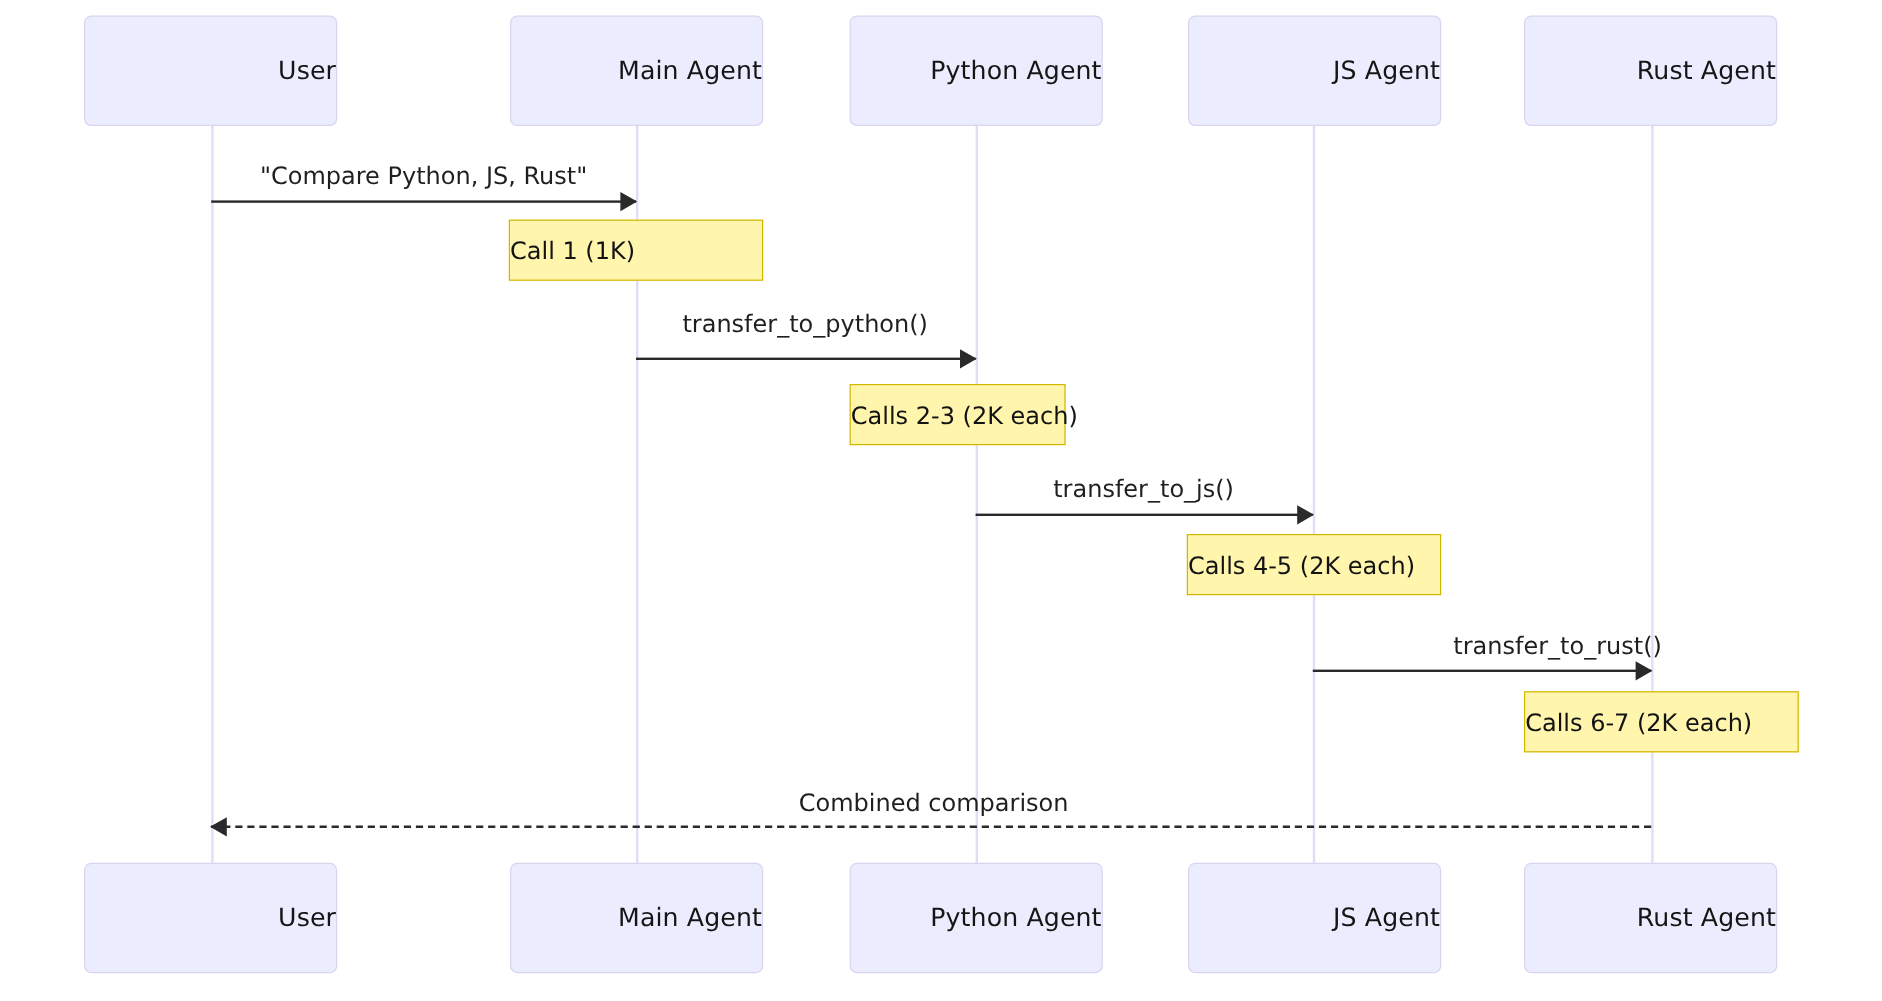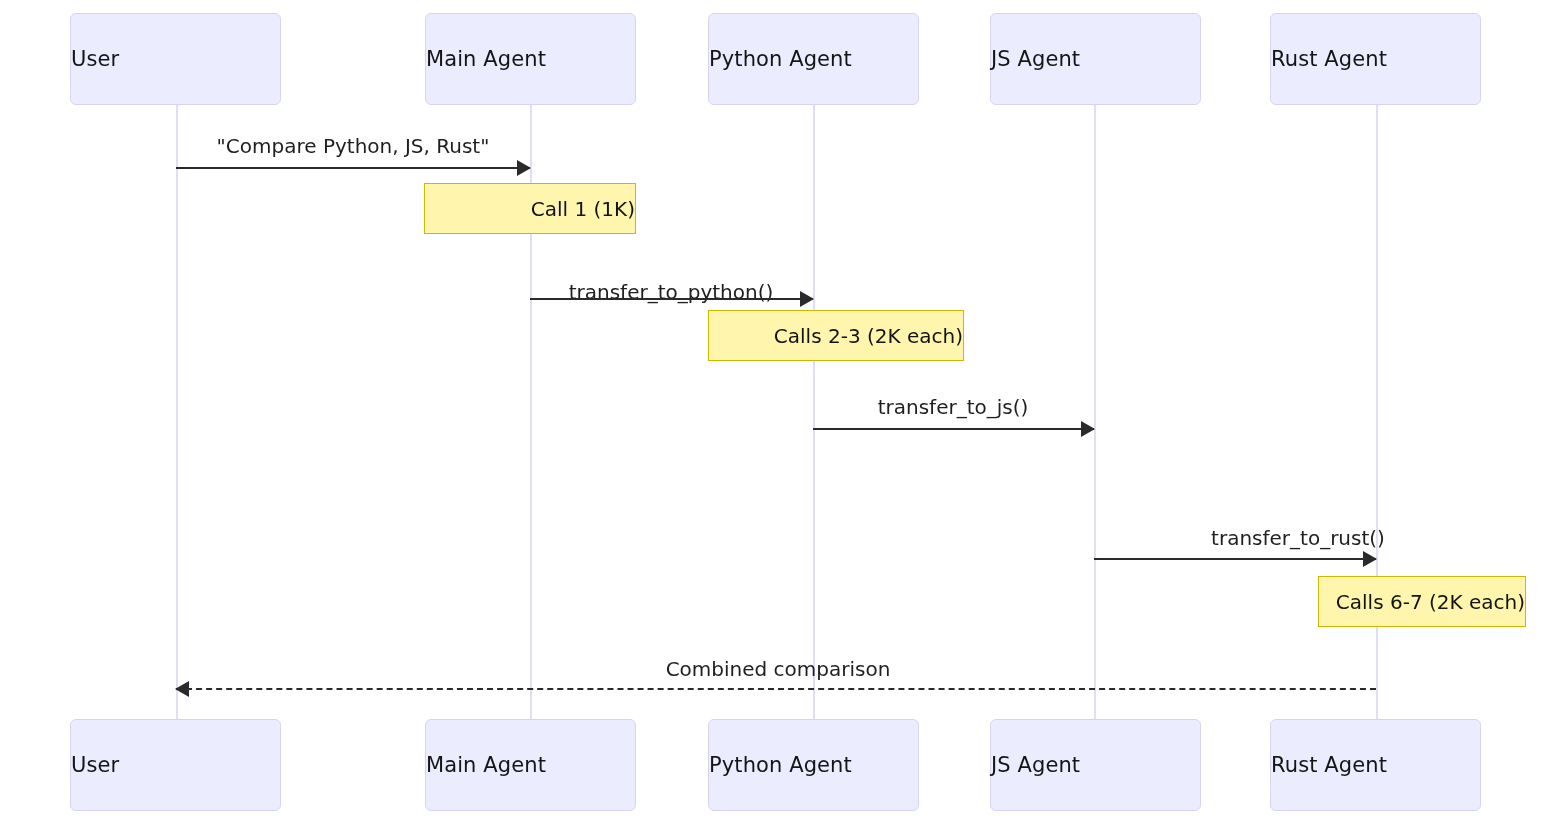--- a/index.html
+++ b/index.html
@@ -17,21 +17,21 @@
     background:#e2dcf7;
   }
 
   
   .actor{
     position:absolute;
     width:211px;height:92px;
     background:#ececff;
     border:1px solid #d8d4f0;
     border-radius:6px;
-    display:flex;align-items:center;justify-content:flex-start;
+    display:flex;align-items:center;justify-content:flex-end;
     box-sizing:border-box;
   }
   .actor-label{
     font-size:21px;color:#151515;line-height:1;
     letter-spacing:.1px;white-space:nowrap;
   }
 
   
   .msg{position:absolute;height:2px;}
   .msg .line{position:absolute;left:0;top:0;height:0;width:100%;
@@ -61,21 +61,21 @@
     transform:translateX(-50%);
     line-height:1;
   }
 
   
   .note{
     position:absolute;
     background:#fff5ad;
     border:1px solid #d1b700;
     box-sizing:border-box;
-    display:flex;align-items:center;justify-content:flex-end;
+    display:flex;align-items:center;justify-content:flex-start;
     height:51px;
   }
   .note-label{
     font-size:20px;color:#131313;white-space:nowrap;line-height:1;
   }
 </style>
 </head>
 <body>
 
 <div id="diagram">
@@ -101,21 +101,21 @@
   <div class="actor" style="left:1270px;top:13px;">
     <span class="actor-label">Rust Agent</span>
   </div>
 
   <div class="msg-label" style="left:353px;top:136px;">"Compare Python, JS, Rust"</div>
   <div class="msg" style="left:176px;top:167px;width:354px;">
     <div class="line"></div>
     <div class="arrowhead right"></div>
   </div>
 
-  <div class="msg-label" style="left:671px;top:282px;">transfer_to_python()</div>
+  <div class="msg-label" style="left:671px;top:260px;">transfer_to_python()</div>
   <div class="msg" style="left:530px;top:298px;width:283px;">
     <div class="line"></div>
     <div class="arrowhead right"></div>
   </div>
 
   <div class="msg-label" style="left:953px;top:397px;text-align:center;">transfer_to_js()</div>
   <div class="msg" style="left:813px;top:428px;width:281px;">
     <div class="line"></div>
     <div class="arrowhead right"></div>
   </div>
@@ -128,24 +128,27 @@
 
   <div class="msg-label" style="left:778px;top:659px;text-align:center;">Combined comparison</div>
   <div class="msg dashed" style="left:176px;top:688px;width:1200px;">
     <div class="line"></div>
     <div class="arrowhead left"></div>
   </div>
 
   <div class="note" style="left:424px;top:183px;width:212px;">
     <span class="note-label">Call 1 (1K)</span>
   </div>
-  <div class="note" style="left:708px;top:310px;width:256px;">
+  <div class="note" style="left:708px;top:320px;width:180px;">
     <span class="note-label">Calls 2-3 (2K each)</span>
   </div>
-  <div class="note" style="left:1270px;top:576px;width:208px;margin-left:48px;">
+  <div class="note" style="left:989px;top:445px;width:212px;">
+    <span class="note-label">Calls 4-5 (2K each)</span>
+  </div>
+  <div class="note" style="left:1270px;top:576px;width:229px;">
     <span class="note-label">Calls 6-7 (2K each)</span>
   </div>
 
   <div class="actor" style="left:70px;top:719px;">
     <span class="actor-label">User</span>
   </div>
   <div class="actor" style="left:425px;top:719px;">
     <span class="actor-label">Main Agent</span>
   </div>
   <div class="actor" style="left:708px;top:719px;">

